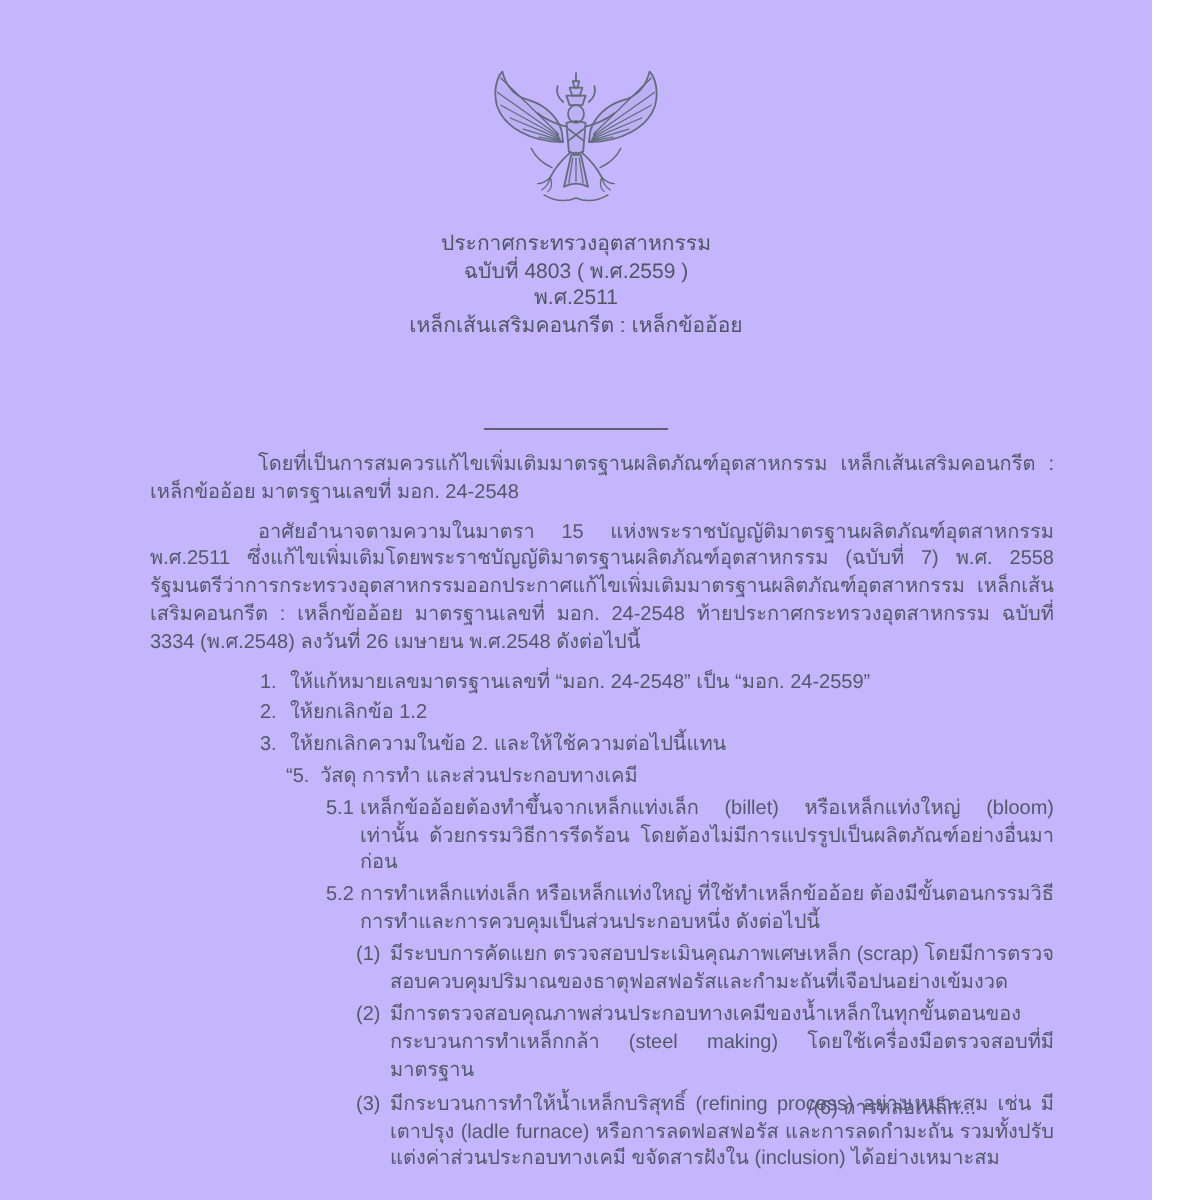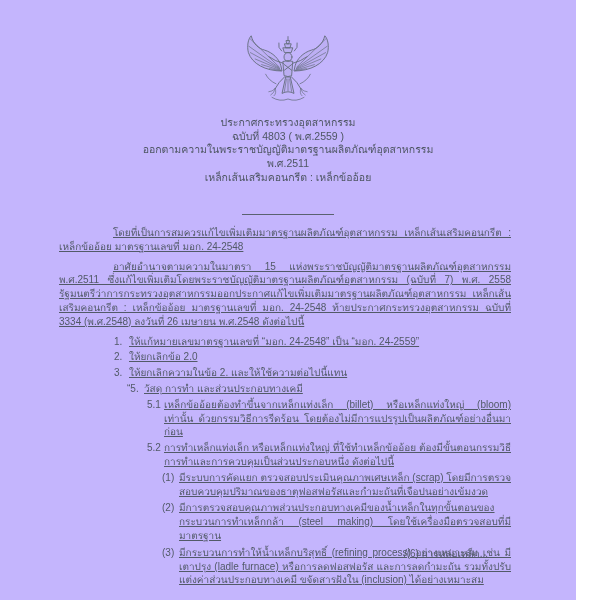--- a/index.html
+++ b/index.html
@@ -12,24 +12,23 @@
   .header {
     position:absolute; top:116px; left:0; right:0;
     text-align:center; font-size:10.5px; line-height:13.7px; color:#4e5663;
   }
   .header div { white-space:nowrap; }
   .rule {
     position:absolute; top:214px; left:50%; transform:translateX(-50%);
     width:92px; border-top:1.3px solid #5a6270;
   }
   .content {
-    position:absolute; top:226px; left:59px; width:452px;
+    position:absolute; top:226px; left:75px; width:452px;
     font-size:10px; line-height:13.8px; text-align:justify;
     text-justify:inter-word;
-    text-decoration:underline;
   }
   p.para { margin:0 0 6px 0; text-indent:54px; }
   .li   { position:relative; padding-left:70px;  margin:0 0 2px 0; text-align:left; }
   .li > .no   { position:absolute; left:55px; }
   .c5   { position:relative; padding-left:85px;  margin:0 0 2px 0; text-align:left; }
   .c5 > .no   { position:absolute; left:68px; }
   .sub  { position:relative; padding-left:105px; margin:0 0 2px 0; }
   .sub > .no  { position:absolute; left:88px; }
   .ss   { position:relative; padding-left:120px; margin:0 0 3px 0; }
   .ss > .no   { position:absolute; left:103px; }
@@ -77,40 +76,39 @@
       <path d="M44,68 Q40,72 36,72 M44,68 Q42.5,74 38.5,76 M44,68 Q46,74 42.5,77" stroke-width="0.8"></path>
       <path d="M76,68 Q80,72 84,72 M76,68 Q77.5,74 81.5,76 M76,68 Q74,74 77.5,77" stroke-width="0.8"></path>
 
       <path d="M40,79 Q50,85 60,81 Q70,85 80,79" stroke-width="0.9"></path>
     </svg>
   </div>
 
   <div class="header">
     <div>ประกาศกระทรวงอุตสาหกรรม</div>
     <div>ฉบับที่ 4803 ( พ.ศ.2559 )</div>
-    <div>ออกตามความในพระราชบัญญัติมาตรฐานผลิตภัณฑ์อุตสาหกรรม</div>
     <div>พ.ศ.2511</div>
     <div>เหล็กเส้นเสริมคอนกรีต : เหล็กข้ออ้อย</div>
   </div>
 
   <div class="rule"></div>
 
   <div class="content">
 
     <p class="para">โดยที่เป็นการสมควรแก้ไขเพิ่มเติมมาตรฐานผลิตภัณฑ์อุตสาหกรรม เหล็กเส้นเสริมคอนกรีต : เหล็กข้ออ้อย มาตรฐานเลขที่ มอก. 24-2548</p>
 
     <p class="para">อาศัยอำนาจตามความในมาตรา 15 แห่งพระราชบัญญัติมาตรฐานผลิตภัณฑ์อุตสาหกรรม พ.ศ.2511 ซึ่งแก้ไขเพิ่มเติมโดยพระราชบัญญัติมาตรฐานผลิตภัณฑ์อุตสาหกรรม (ฉบับที่ 7) พ.ศ. 2558 รัฐมนตรีว่าการกระทรวงอุตสาหกรรมออกประกาศแก้ไขเพิ่มเติมมาตรฐานผลิตภัณฑ์อุตสาหกรรม เหล็กเส้นเสริมคอนกรีต : เหล็กข้ออ้อย มาตรฐานเลขที่ มอก. 24-2548 ท้ายประกาศกระทรวงอุตสาหกรรม ฉบับที่ 3334 (พ.ศ.2548) ลงวันที่ 26 เมษายน พ.ศ.2548 ดังต่อไปนี้</p>
 
     <div class="li">
       <span class="no">1.</span>
       <span>ให้แก้หมายเลขมาตรฐานเลขที่ “มอก. 24-2548” เป็น “มอก. 24-2559”</span>
     </div>
     <div class="li">
       <span class="no">2.</span>
-      <span>ให้ยกเลิกข้อ 2.0</span>
+      <span>ให้ยกเลิกข้อ 1.2</span>
     </div>
     <div class="li">
       <span class="no">3.</span>
       <span>ให้ยกเลิกความในข้อ 2. และให้ใช้ความต่อไปนี้แทน</span>
     </div>
 
     <div class="c5">
       <span class="no">“5.</span>
       <span>วัสดุ การทำ และส่วนประกอบทางเคมี</span>
     </div>

